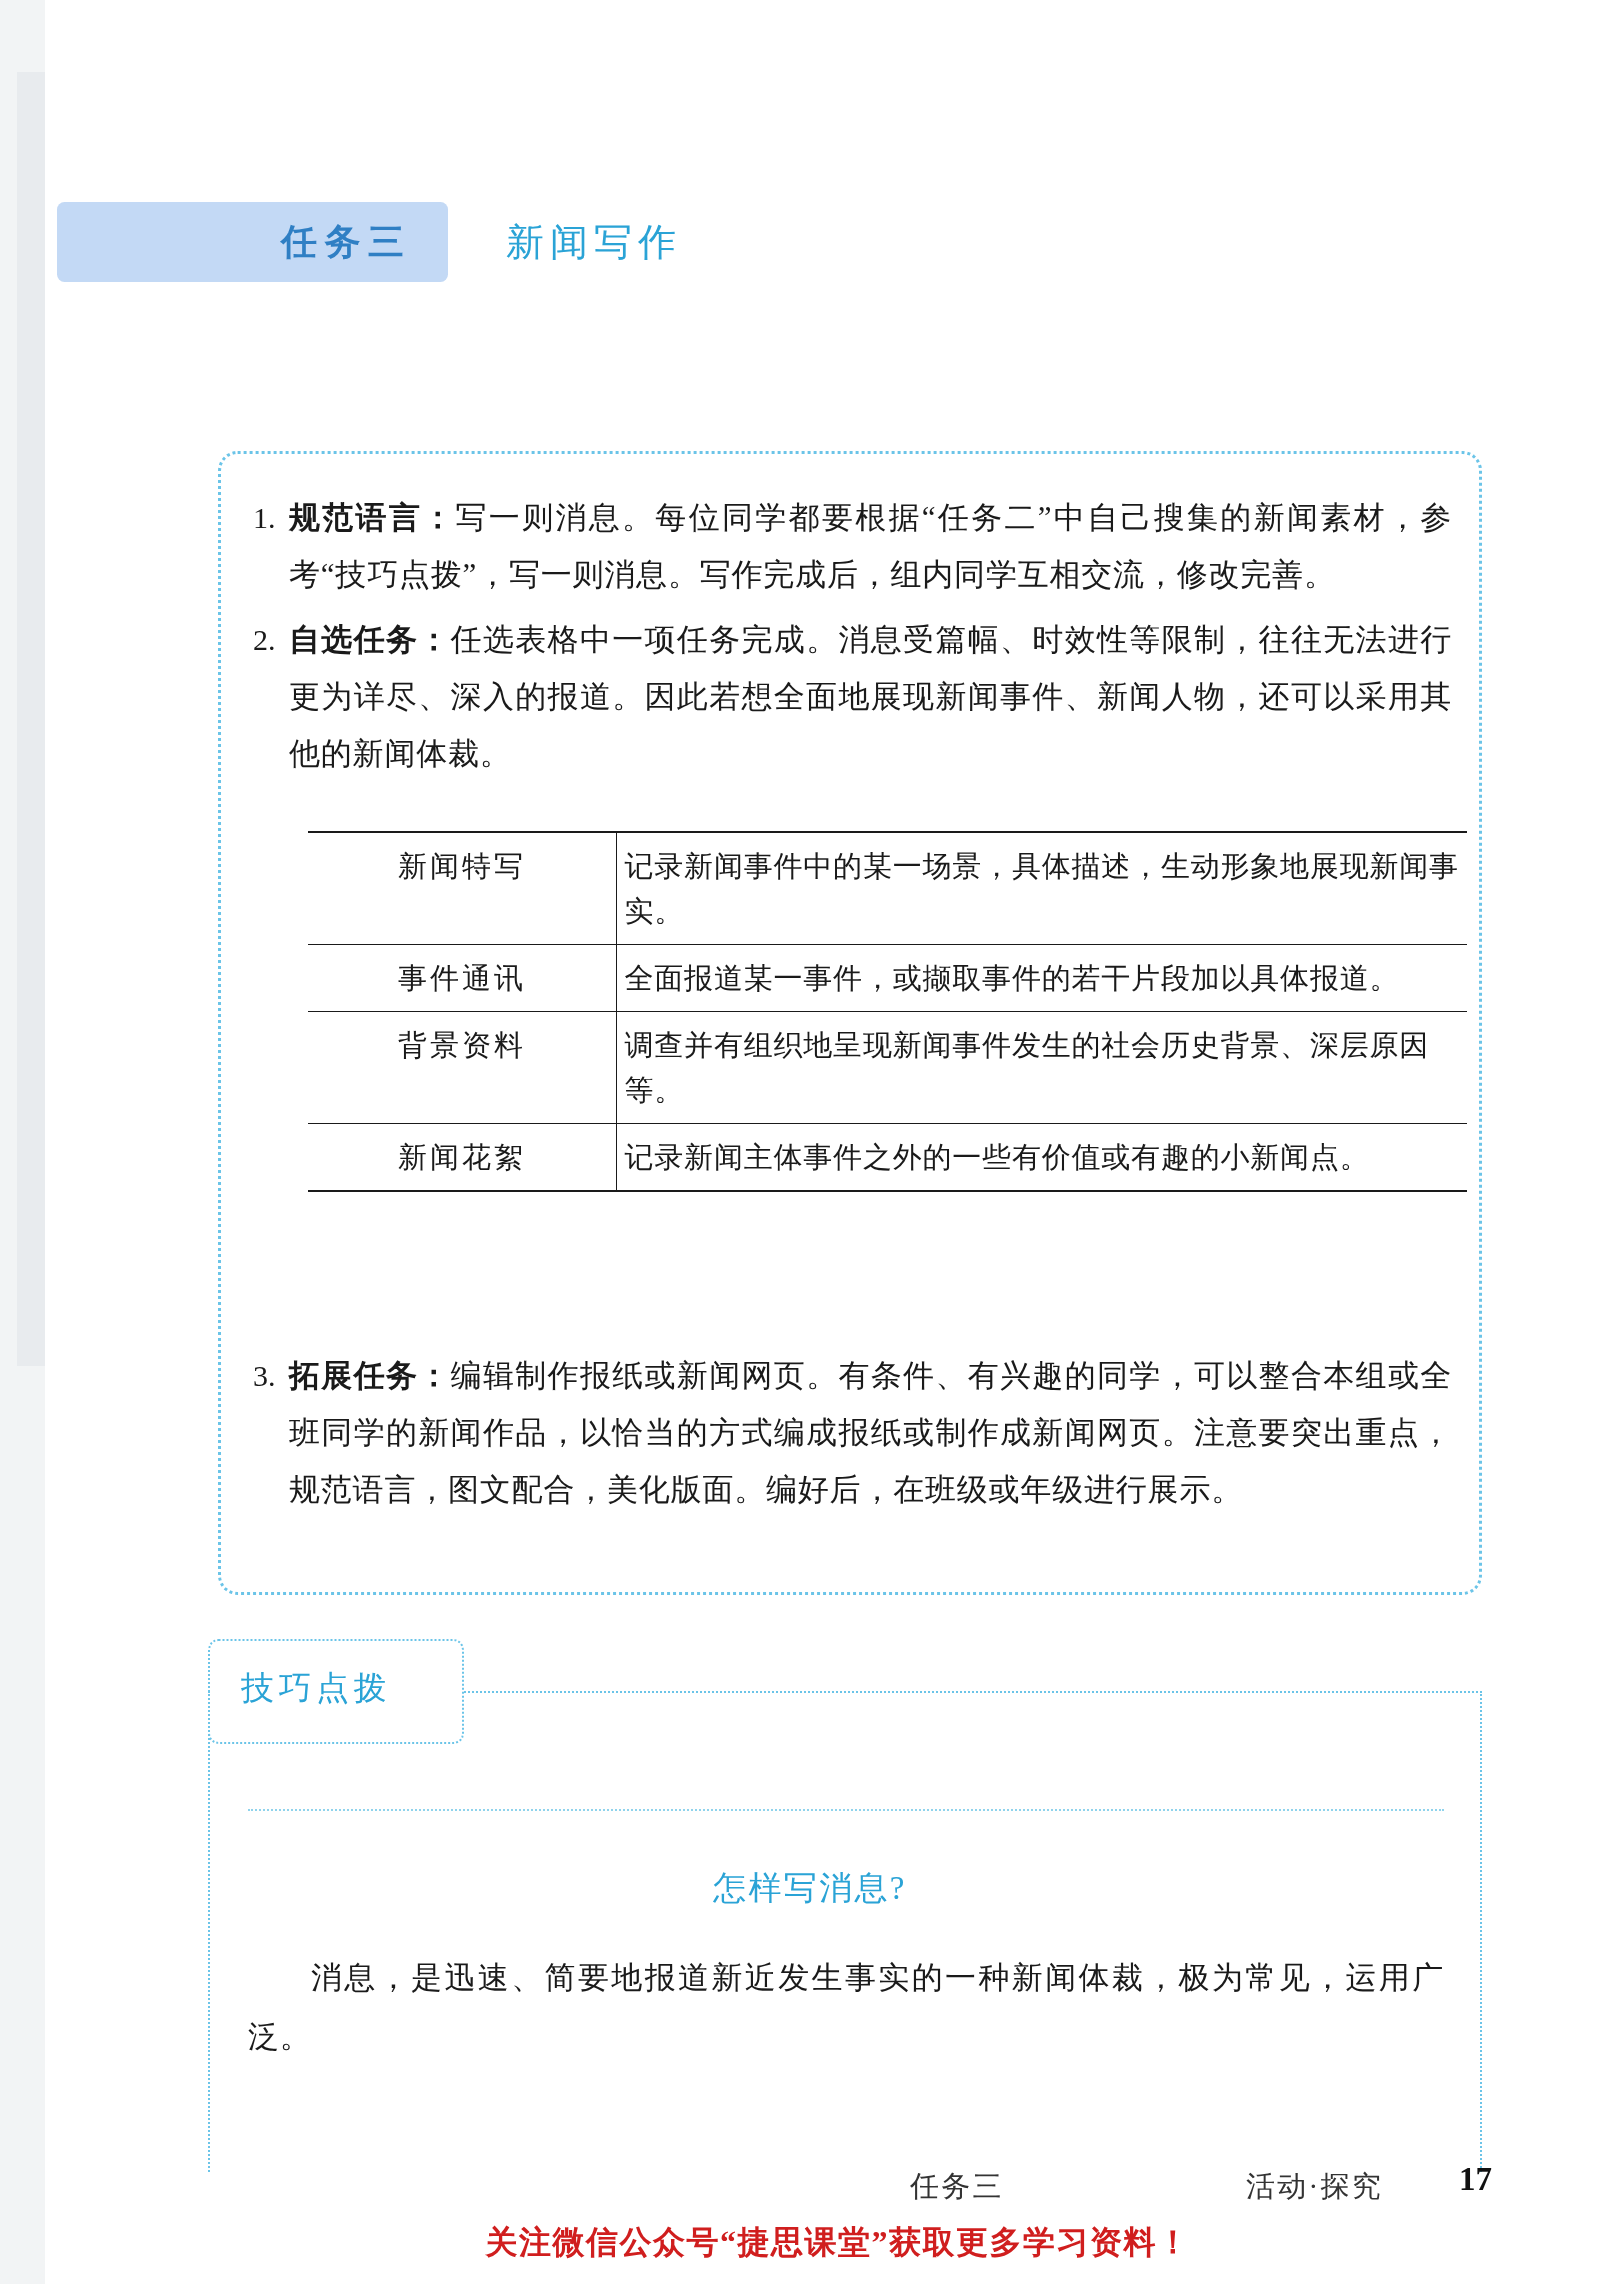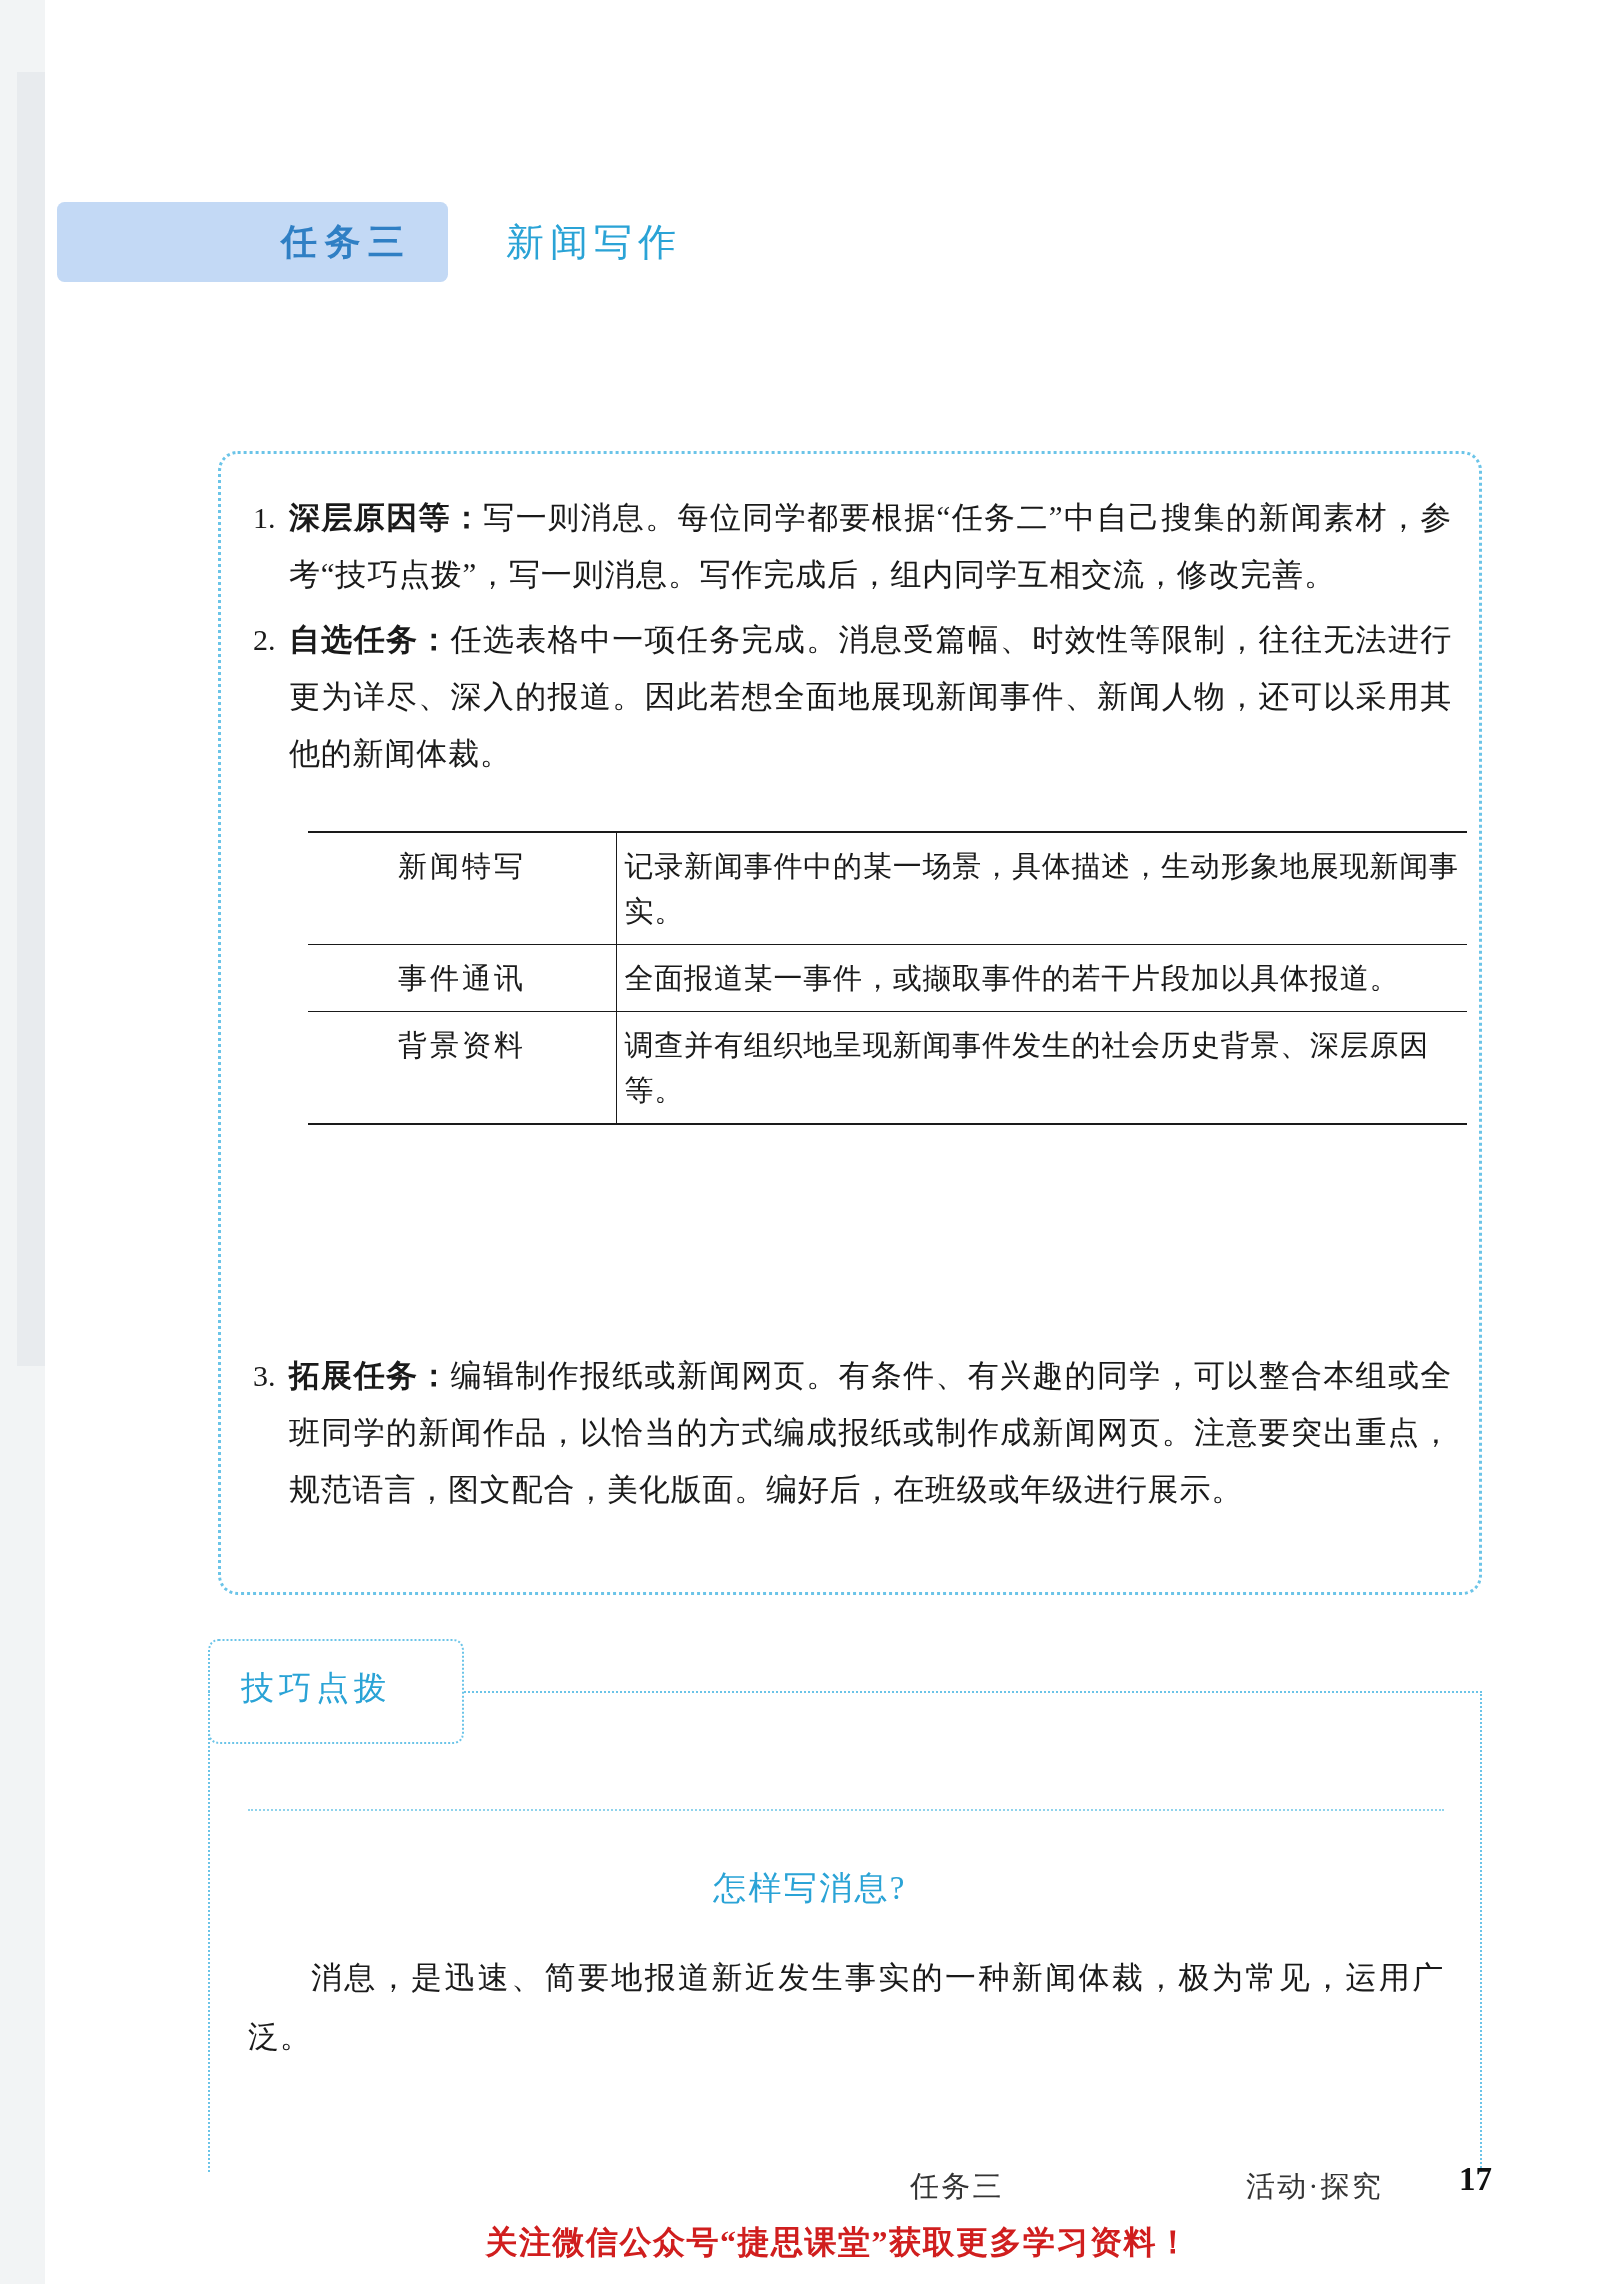--- a/index.html
+++ b/index.html
@@ -255,21 +255,21 @@
 
 <div class="task-header"></div>
 <div class="task-header-label">任务三</div>
 <div class="task-header-title">新闻写作</div>
 
 <div class="dotted-box"></div>
 
 <div class="olist">
   <div class="oitem">
     <div class="onum">1.</div>
-    <div class="otext"><span class="bold-lead">深层原因等：</span><span>写一则消息。每位同学都要根据“任务二”中自己搜集的新闻素材，参考“技巧点拨”，写一则消息。写作完成后，组内同学互相交流，修改完善。</span></div>
+    <div class="otext"><span class="bold-lead">规范语言：</span><span>写一则消息。每位同学都要根据“任务二”中自己搜集的新闻素材，参考“技巧点拨”，写一则消息。写作完成后，组内同学互相交流，修改完善。</span></div>
   </div>
   <div class="oitem">
     <div class="onum">2.</div>
     <div class="otext"><span class="bold-lead">自选任务：</span><span>任选表格中一项任务完成。消息受篇幅、时效性等限制，往往无法进行更为详尽、深入的报道。因此若想全面地展现新闻事件、新闻人物，还可以采用其他的新闻体裁。</span></div>
   </div>
 </div>
 
 <table class="genre-table">
   <tbody>
       <tr>
@@ -277,20 +277,24 @@
     <td class="gdesc">记录新闻事件中的某一场景，具体描述，生动形象地展现新闻事实。</td>
   </tr>
   <tr>
     <td class="gname">事件通讯</td>
     <td class="gdesc">全面报道某一事件，或撷取事件的若干片段加以具体报道。</td>
   </tr>
   <tr>
     <td class="gname">背景资料</td>
     <td class="gdesc">调查并有组织地呈现新闻事件发生的社会历史背景、深层原因等。</td>
   </tr>
+  <tr>
+    <td class="gname">新闻花絮</td>
+    <td class="gdesc">记录新闻主体事件之外的一些有价值或有趣的小新闻点。</td>
+  </tr>
 </tbody>
   </table>
 
 <div class="olist" style="top:1347px;">
   <div class="oitem">
     <div class="onum">3.</div>
     <div class="otext"><span class="bold-lead">拓展任务：</span><span>编辑制作报纸或新闻网页。有条件、有兴趣的同学，可以整合本组或全班同学的新闻作品，以恰当的方式编成报纸或制作成新闻网页。注意要突出重点，规范语言，图文配合，美化版面。编好后，在班级或年级进行展示。</span></div>
   </div>
 </div>
 

